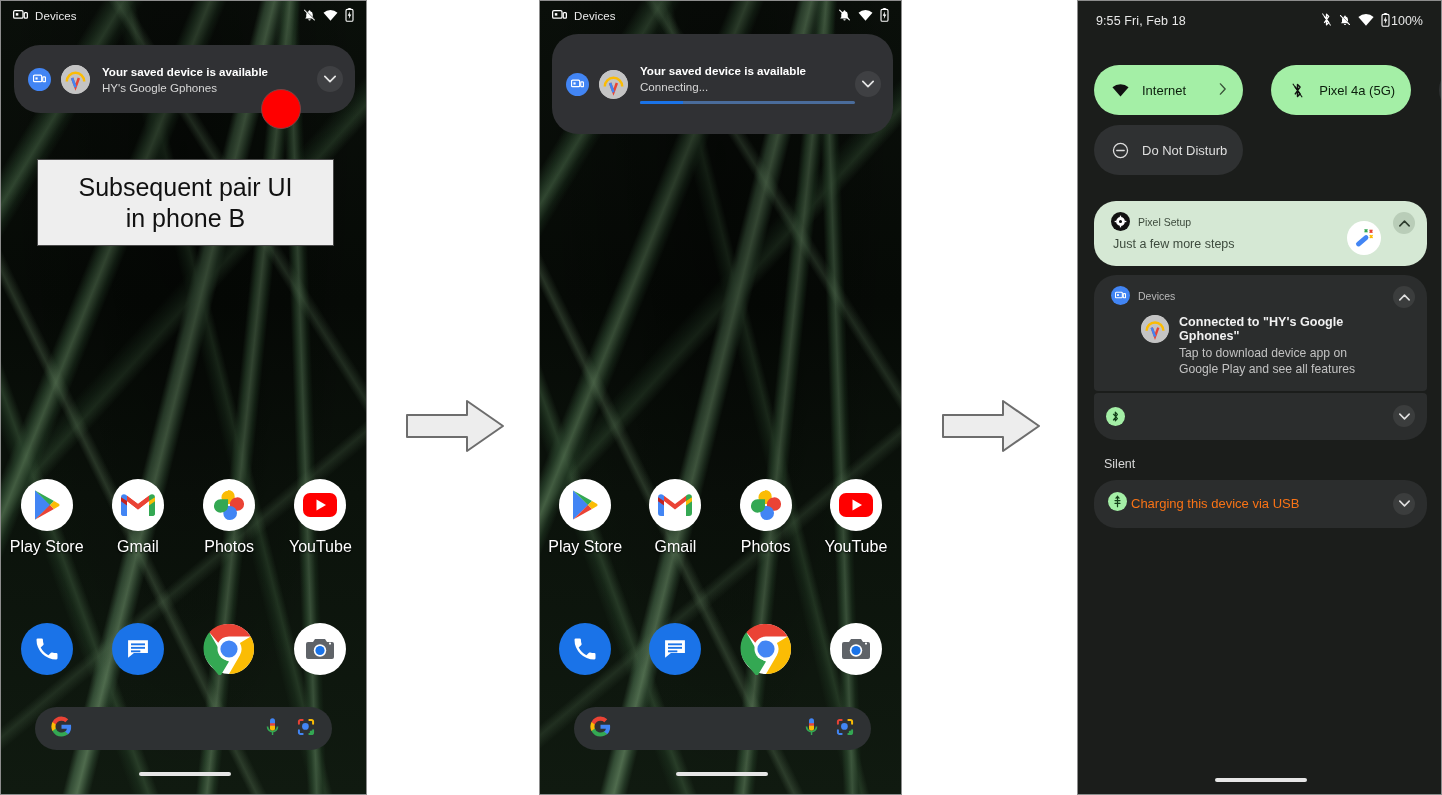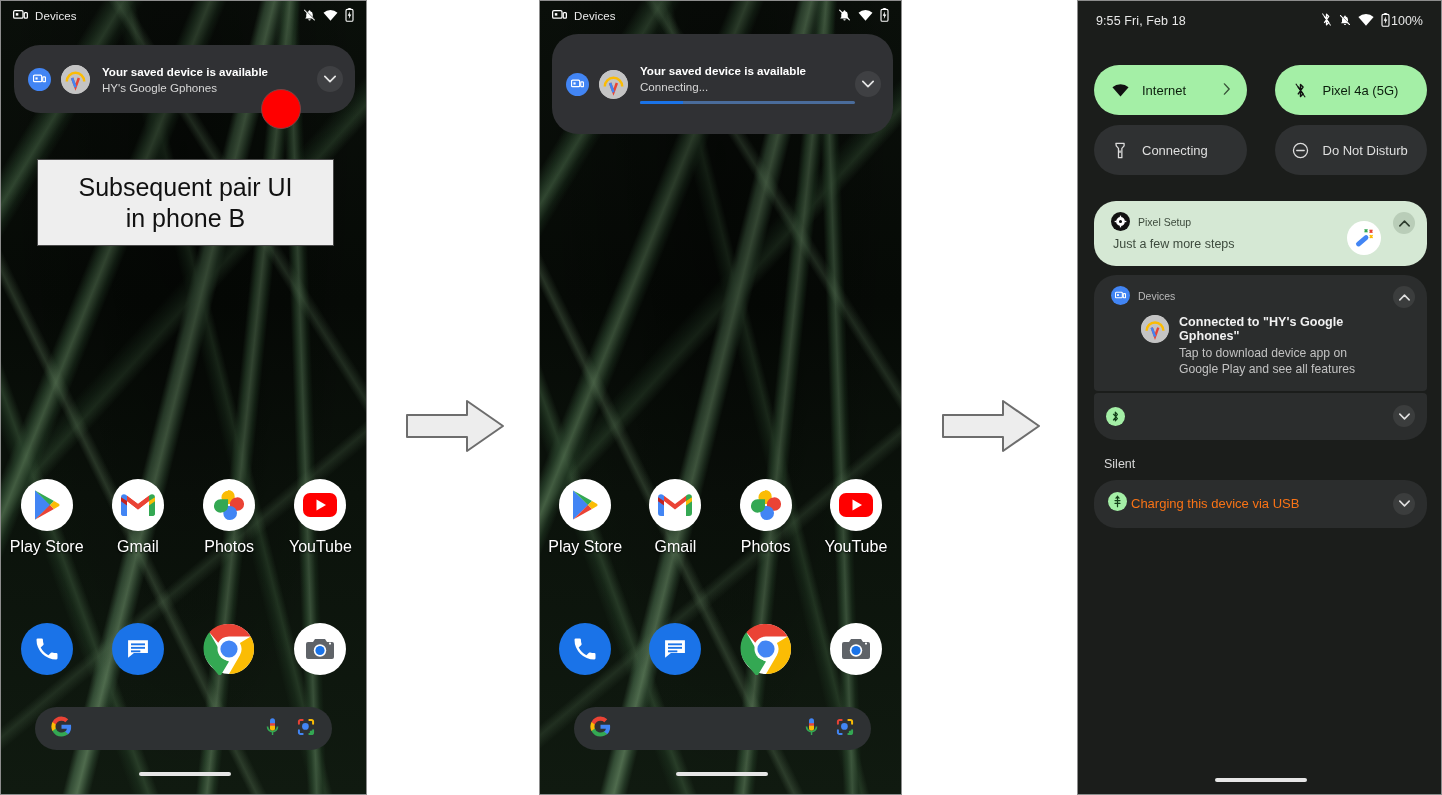--- a/index.html
+++ b/index.html
@@ -133,21 +133,21 @@
   
   .qs-statusbar {
     position: absolute; left: 0; right: 0; top: 0; height: 40px;
     display: flex; align-items: center; padding: 0 18px; color: #e8e8e8; font-size: 12.5px;
   }
   .qs-clock { letter-spacing: .1px; }
   .qs-right { margin-left: auto; display: flex; align-items: center; gap: 7px; font-size: 12.5px; }
 
   .qs-grid {
     position: absolute; left: 16px; top: 64px; width: 333px;
-    display: grid; grid-template-columns: 1fr 1fr; gap: 10px 28px;
+    display: grid; grid-template-columns: 1fr 1fr 1fr; gap: 10px 28px;
   }
   .qs-tile {
     height: 50px; border-radius: 25px; display: flex; align-items: center;
     padding: 0 16px; font-size: 13px;
   }
   .qs-tile.on  { background: #a4efa6; color: #0c1f0d; }
   .qs-tile.off { background: #2f3132; color: #dfdfdf; }
   .qs-tile .qs-ic { width: 20px; display: flex; align-items: center; justify-content: center; flex:0 0 auto; }
   .qs-tile .qs-lb { margin-left: 12px; white-space: nowrap; }
   .qs-tile .qs-ch { margin-left: auto; opacity: .8; }

